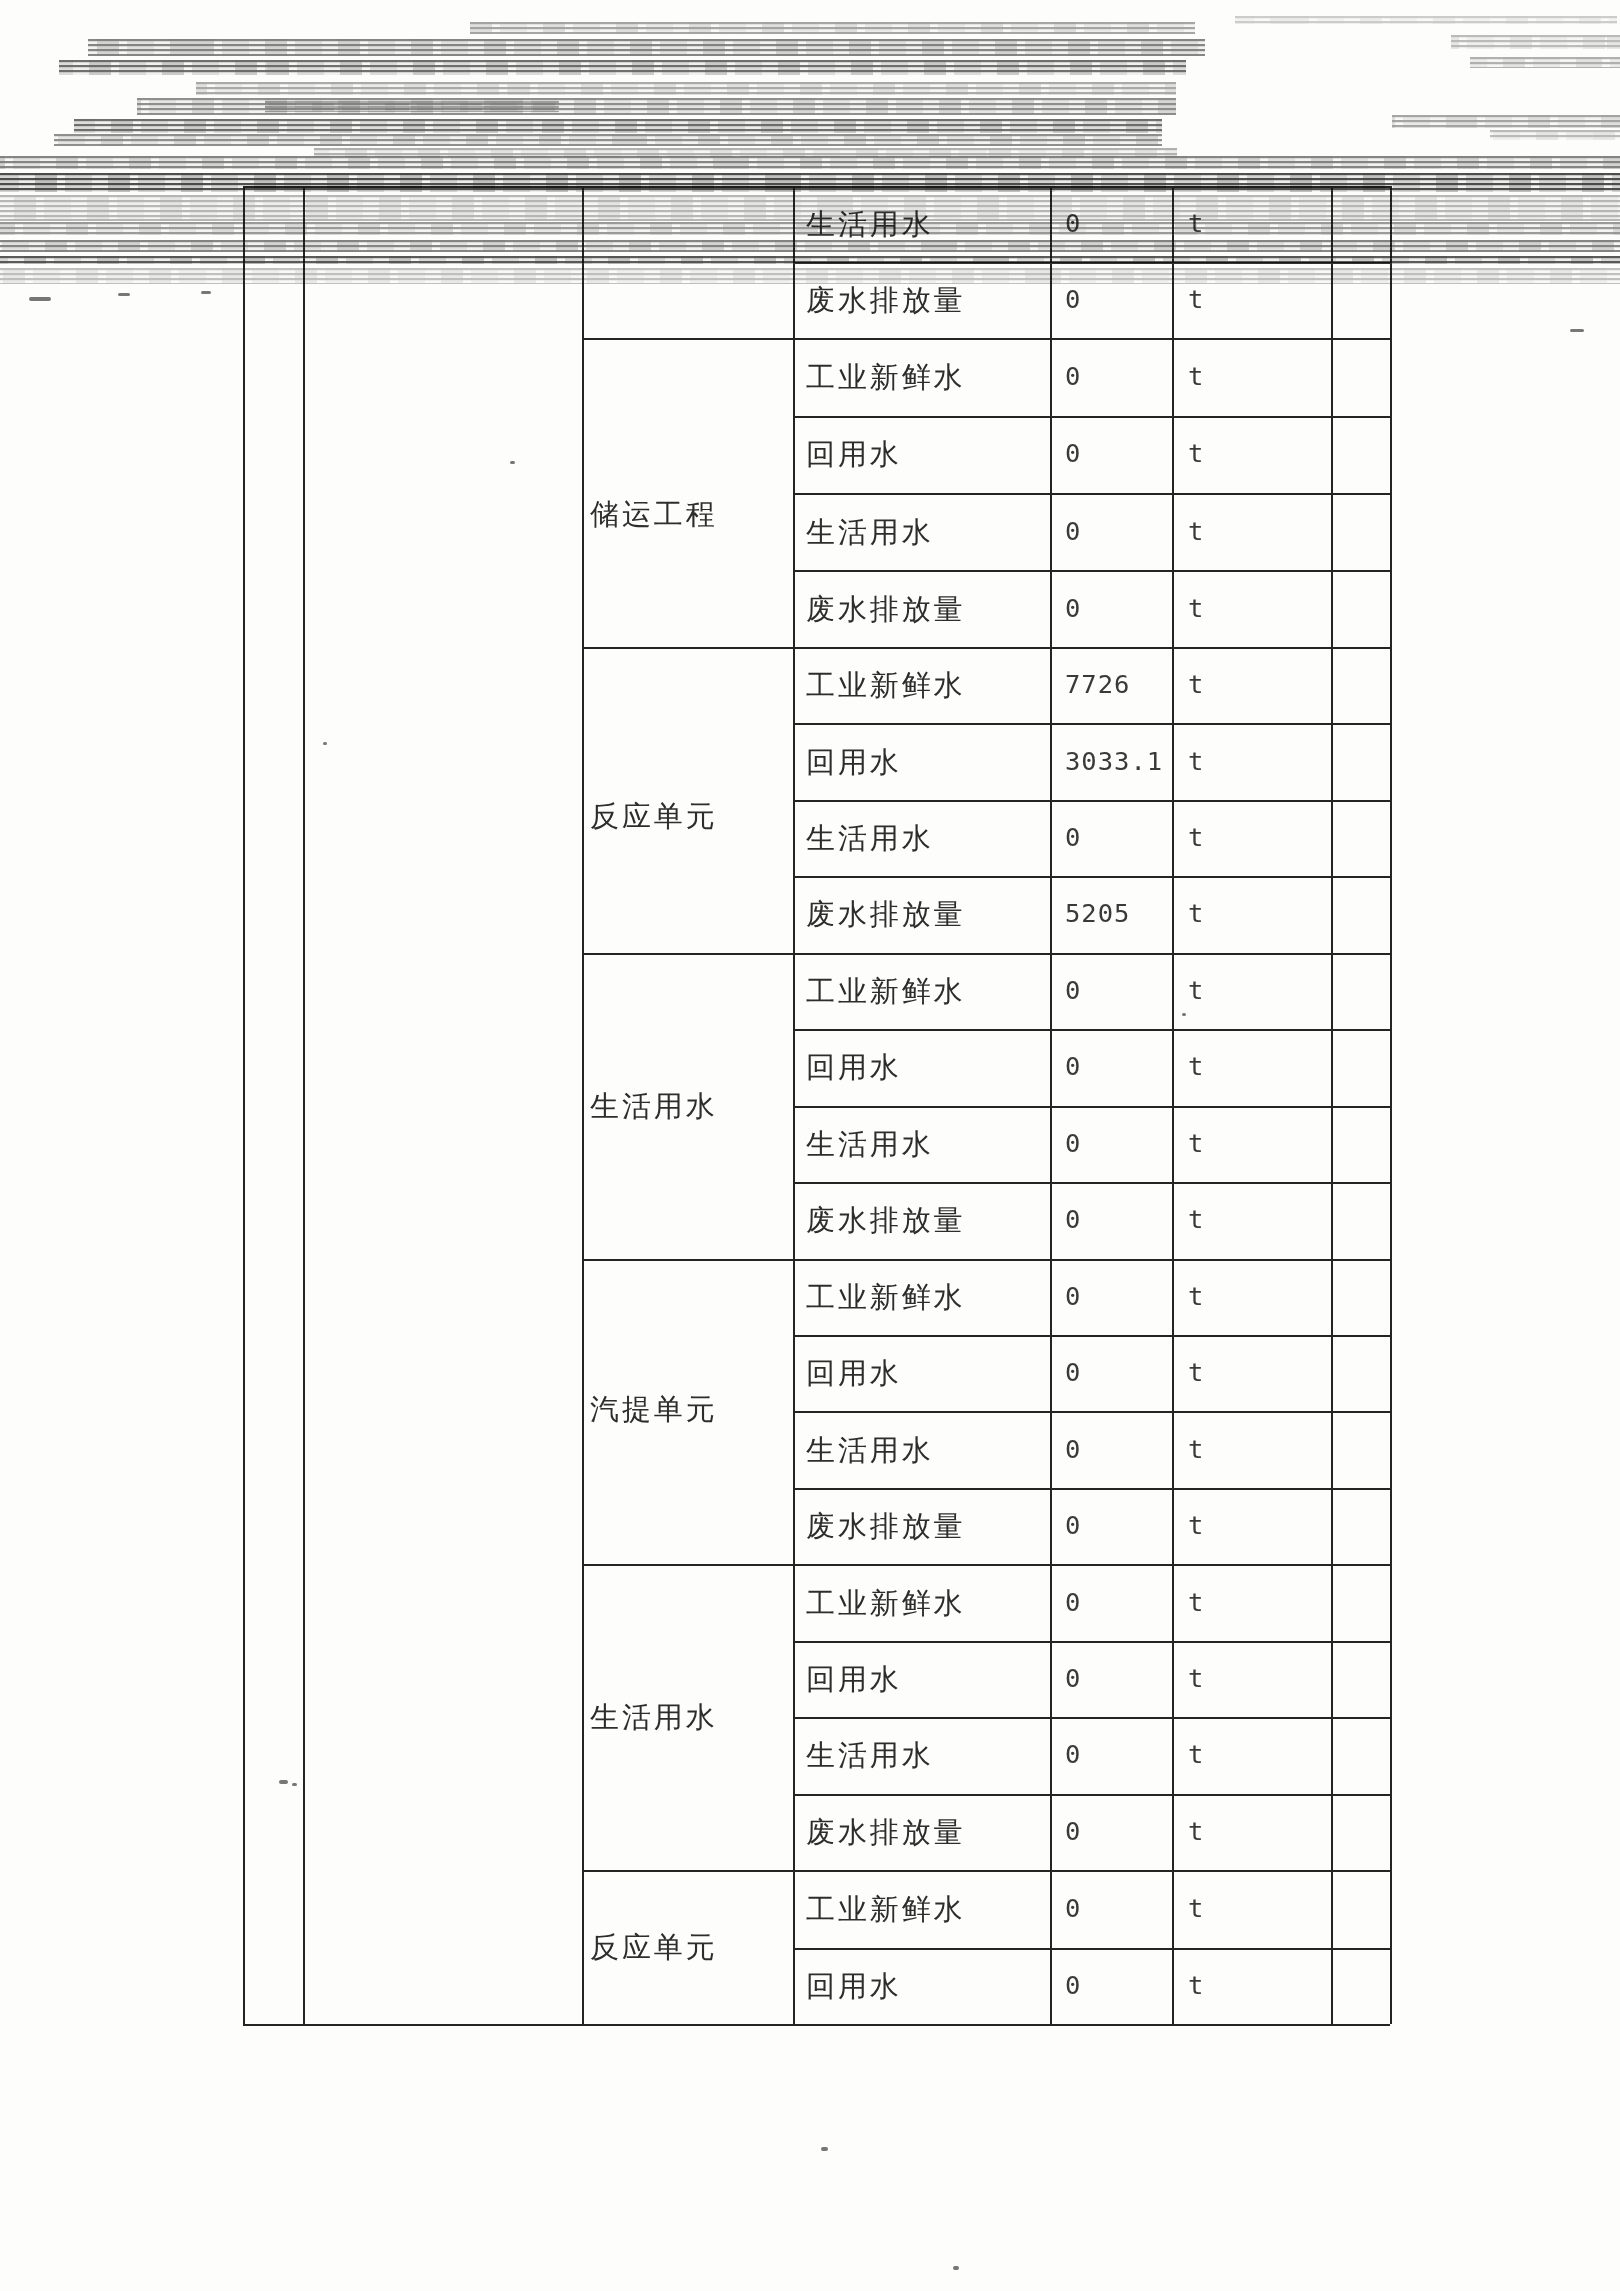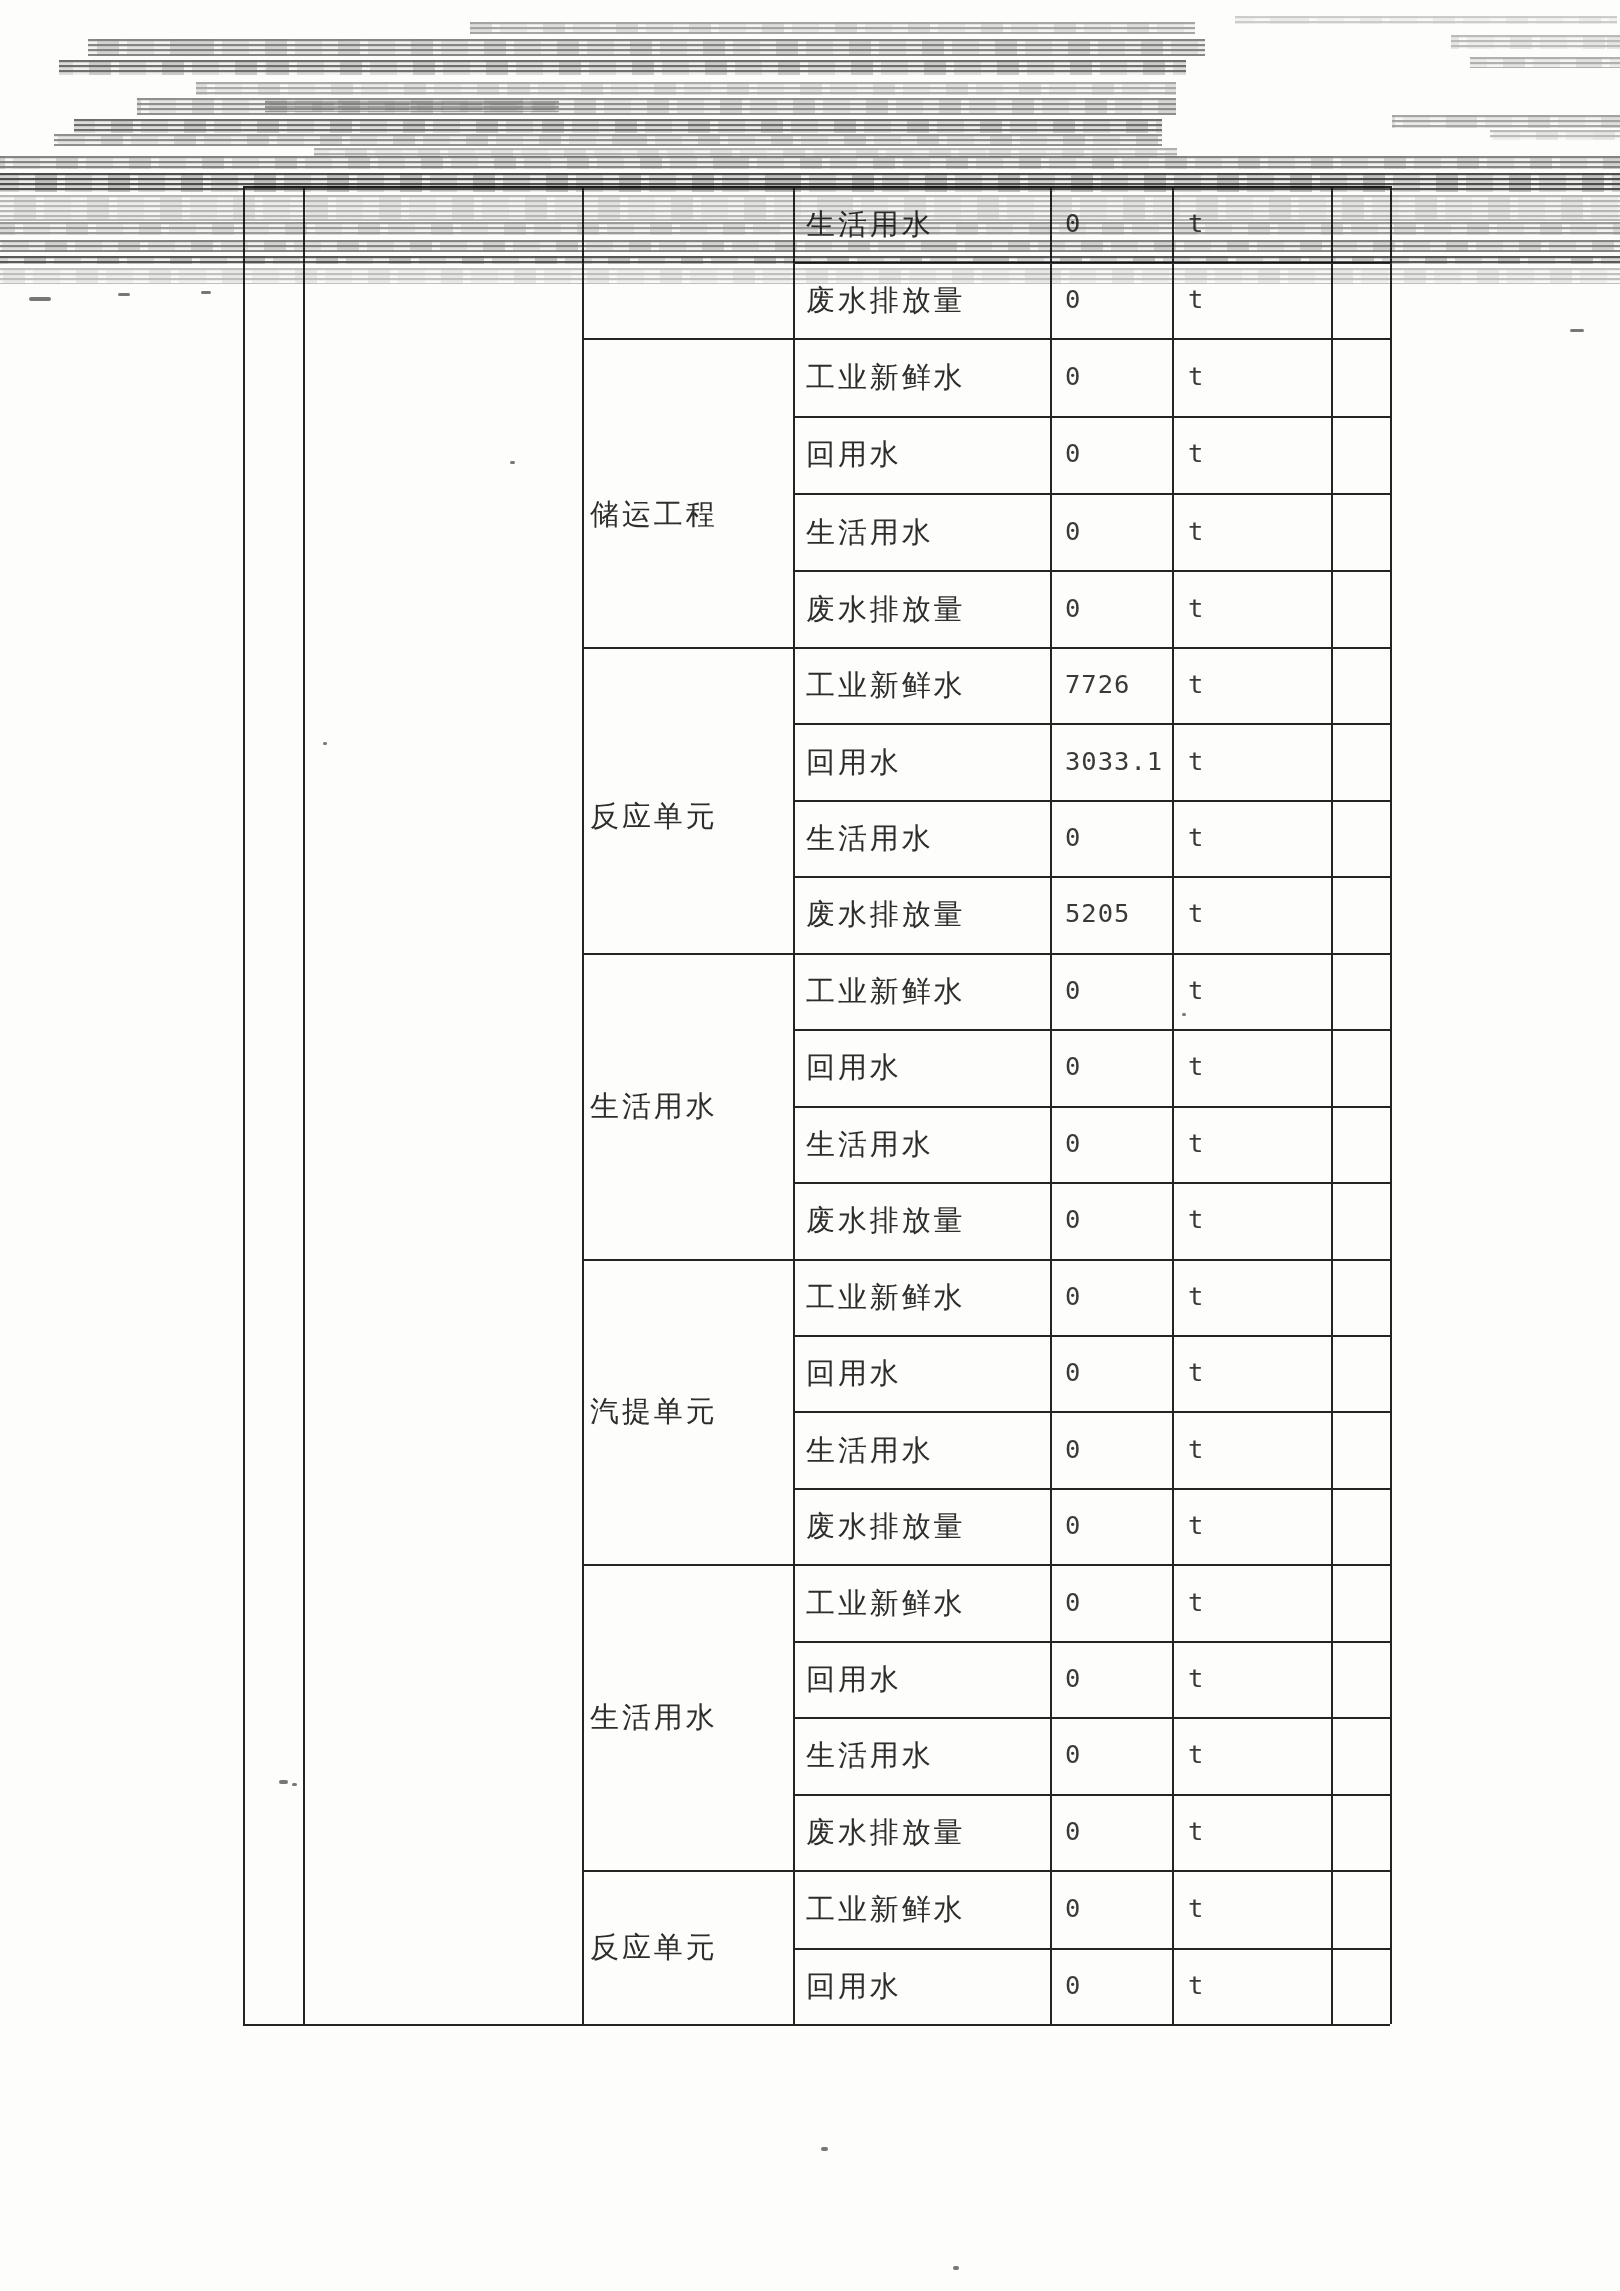--- a/index.html
+++ b/index.html
@@ -127,21 +127,21 @@
       <div class="cell num" style="left: 1188px; top: 991px;">t</div>
       <div class="cell" style="left: 806px; top: 1067px;">回用水</div>
       <div class="cell num" style="left: 1065px; top: 1067px;">0</div>
       <div class="cell num" style="left: 1188px; top: 1067px;">t</div>
       <div class="cell" style="left: 806px; top: 1144px;">生活用水</div>
       <div class="cell num" style="left: 1065px; top: 1144px;">0</div>
       <div class="cell num" style="left: 1188px; top: 1144px;">t</div>
       <div class="cell" style="left: 806px; top: 1220px;">废水排放量</div>
       <div class="cell num" style="left: 1065px; top: 1220px;">0</div>
       <div class="cell num" style="left: 1188px; top: 1220px;">t</div>
-      <div class="cell" style="left: 590px; top: 1411px;">汽提单元</div>
+      <div class="cell" style="left: 590px; top: 1411px; font-family: Liberation Mono, monospace;">汽提单元</div>
       <div class="cell" style="left: 806px; top: 1297px;">工业新鲜水</div>
       <div class="cell num" style="left: 1065px; top: 1297px;">0</div>
       <div class="cell num" style="left: 1188px; top: 1297px;">t</div>
       <div class="cell" style="left: 806px; top: 1373px;">回用水</div>
       <div class="cell num" style="left: 1065px; top: 1373px;">0</div>
       <div class="cell num" style="left: 1188px; top: 1373px;">t</div>
       <div class="cell" style="left: 806px; top: 1450px;">生活用水</div>
       <div class="cell num" style="left: 1065px; top: 1450px;">0</div>
       <div class="cell num" style="left: 1188px; top: 1450px;">t</div>
       <div class="cell" style="left: 806px; top: 1526px;">废水排放量</div>

